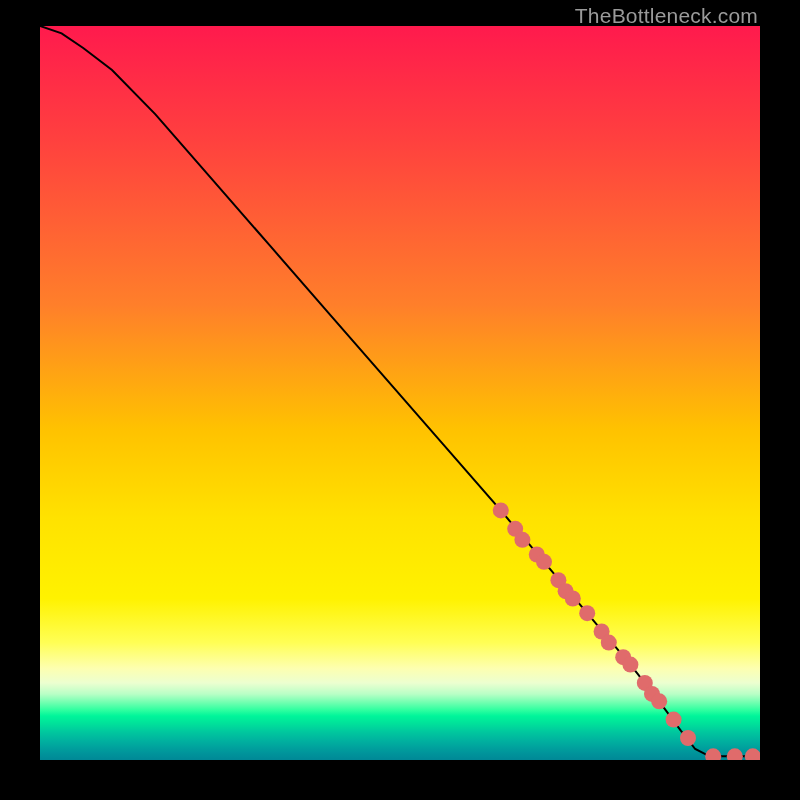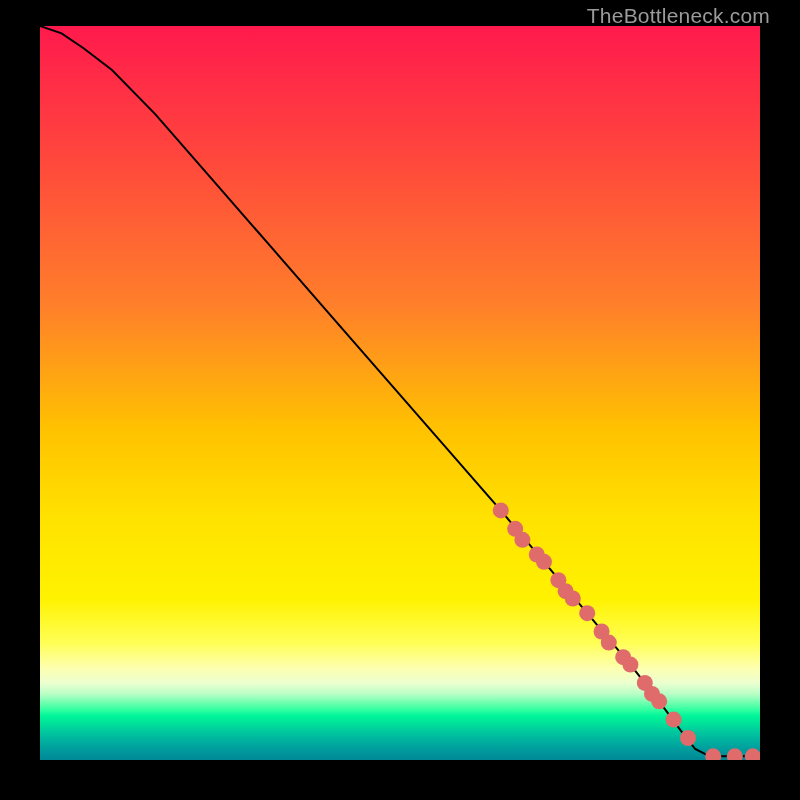--- a/index.html
+++ b/index.html
@@ -42,21 +42,21 @@
       #00e29a 95%,
       #00c79e 96.2%,
       #00af9f 97.5%,
       #00959b 99%,
       #008896 100%
     );
   }
   .watermark {
     position: absolute;
     top: 4px;
-    right: 30px;
+    right: 42px;
     color: #9a9a9a;
     font-size: 21px;
     font-weight: 400;
     letter-spacing: 0.2px;
     user-select: none;
   }
   svg.overlay {
     position: absolute;
     left: 0;
     top: 0;

